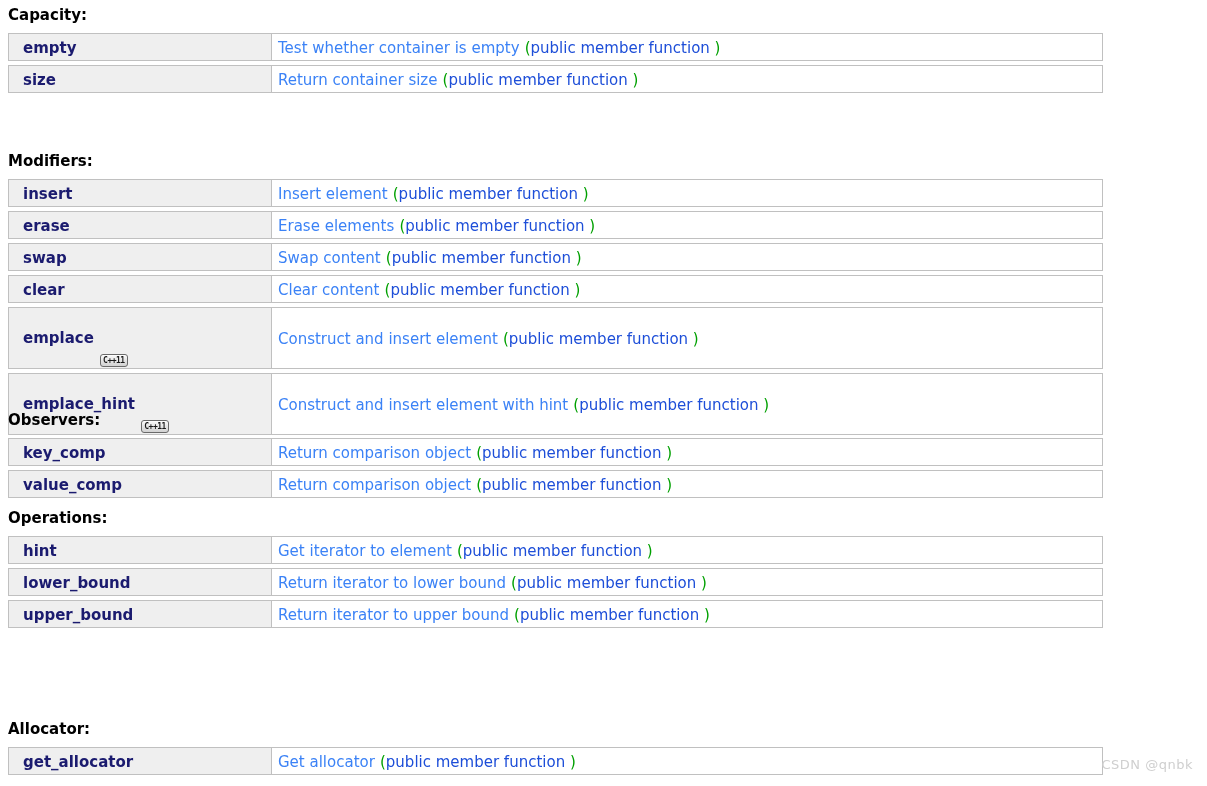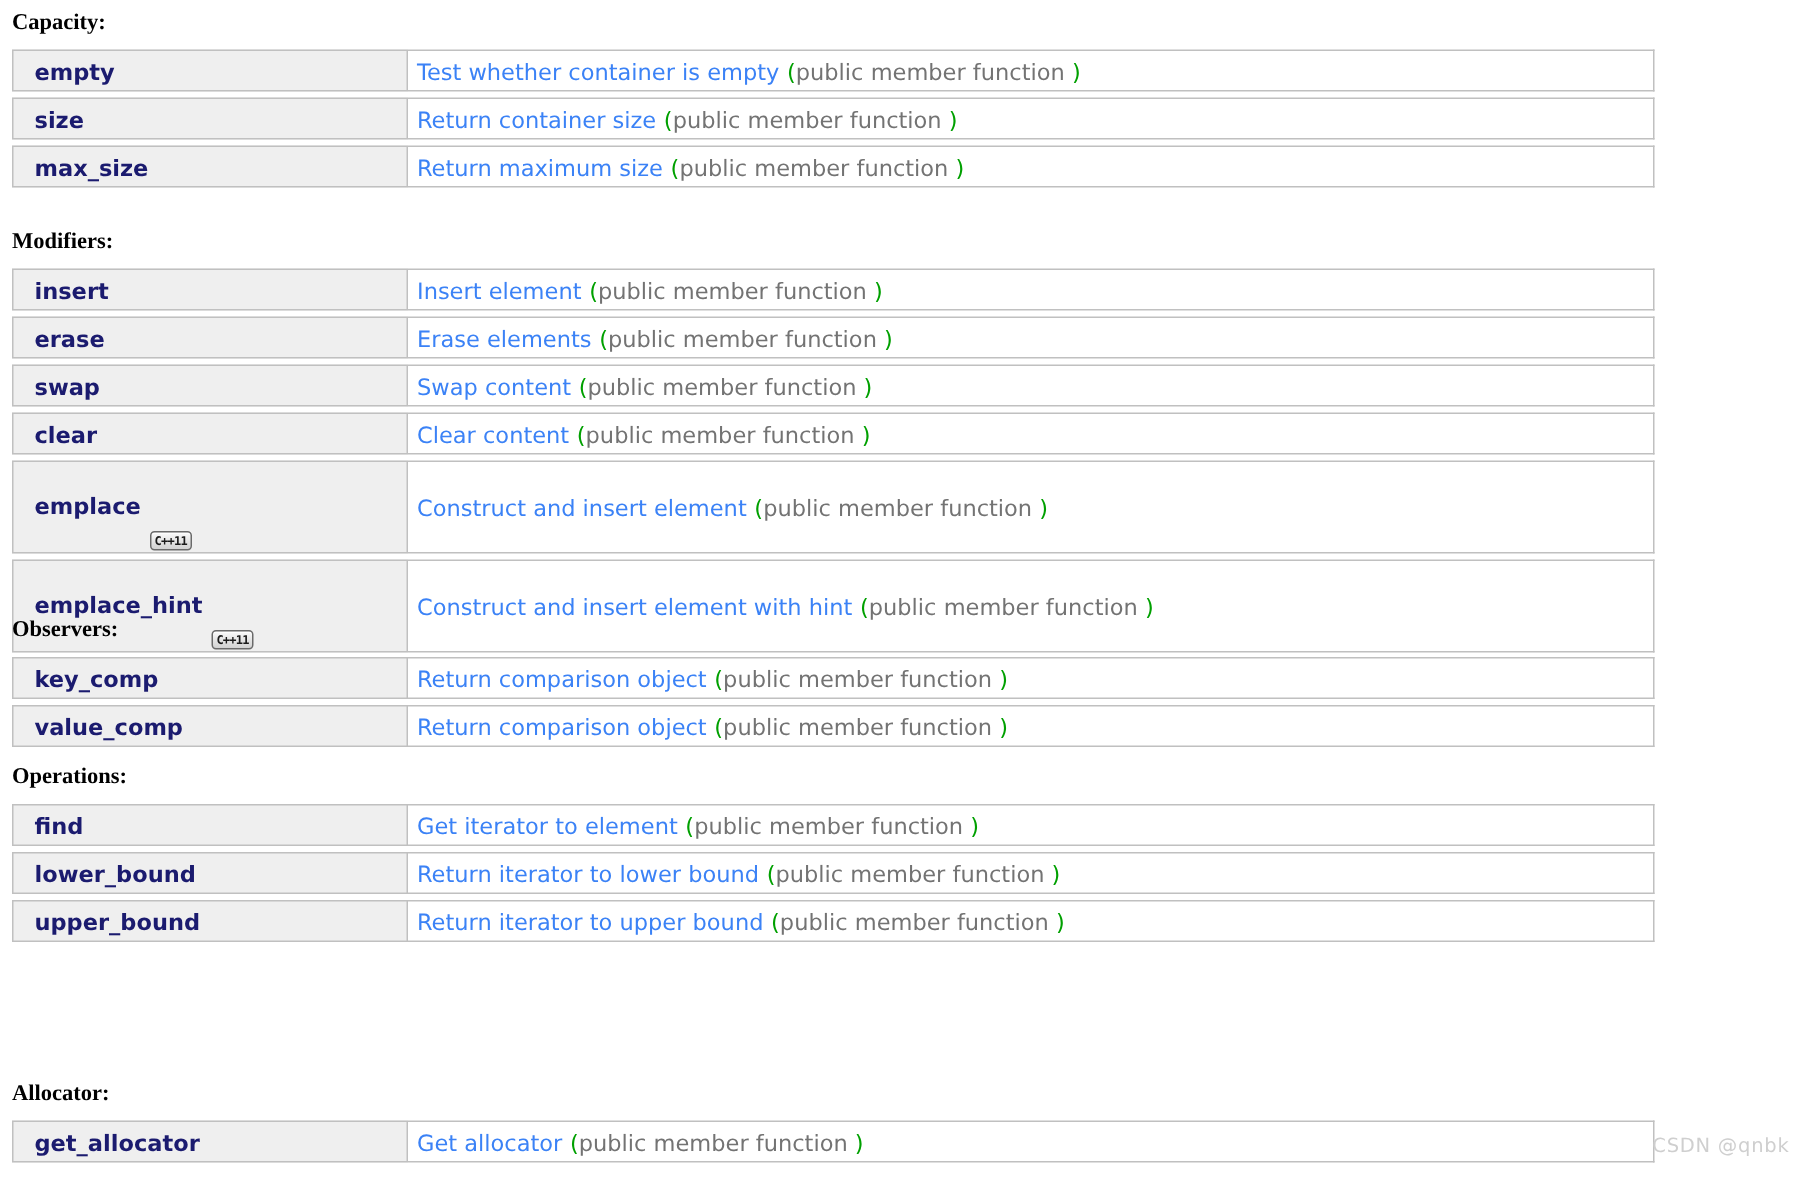--- a/index.html
+++ b/index.html
@@ -30,21 +30,20 @@
     width: 1095px;
   }
 
   .section-heading {
     font-size: 15px;
     font-weight: bold;
     color: #000000;
     line-height: 18px;
     padding-bottom: 5px;
     white-space: nowrap;
-    font-family: Liberation Serif, serif;
   }
   .section-heading .colon {
     font-weight: bold;
     color: #000000;
   }
 
   table.member-table {
     border-collapse: separate;
     border-spacing: 0 4px;
     width: 1095px;
@@ -90,21 +89,21 @@
   .desc-text {
     color: #3b82f6;
     font-size: 15px;
   }
 
   .paren {
     color: #00a000;
     font-size: 15px;
   }
   .kind {
-    color: #737373;
+    color: #1d4ed8;
     font-size: 15px;
   }
 
   .cpp-badge {
     display: inline-block;
     vertical-align: middle;
     position: relative;
     top: -1px;
     margin-left: 6px;
     height: 13px;
@@ -146,24 +145,20 @@
         <table class="member-table">
           <tbody>
             <tr>
               <td class="name-cell"><a class="member-link" href="#">empty</a></td>
               <td class="desc-cell"><span class="desc-text">Test whether container is empty</span> <span class="paren">(</span><span class="kind">public member function</span><span class="paren"> )</span></td>
             </tr>
             <tr>
               <td class="name-cell"><a class="member-link" href="#">size</a></td>
               <td class="desc-cell"><span class="desc-text">Return container size</span> <span class="paren">(</span><span class="kind">public member function</span><span class="paren"> )</span></td>
             </tr>
-            <tr>
-              <td class="name-cell"><a class="member-link" href="#">max_size</a></td>
-              <td class="desc-cell"><span class="desc-text">Return maximum size</span> <span class="paren">(</span><span class="kind">public member function</span><span class="paren"> )</span></td>
-            </tr>
           </tbody>
         </table>
       </div>
       <div class="section" style="top: 152px;">
         <div class="section-heading"><span>Modifiers</span><span class="colon">:</span></div>
         <table class="member-table">
           <tbody>
             <tr>
               <td class="name-cell"><a class="member-link" href="#">insert</a></td>
               <td class="desc-cell"><span class="desc-text">Insert element</span> <span class="paren">(</span><span class="kind">public member function</span><span class="paren"> )</span></td>
@@ -204,21 +199,21 @@
               <td class="desc-cell"><span class="desc-text">Return comparison object</span> <span class="paren">(</span><span class="kind">public member function</span><span class="paren"> )</span></td>
             </tr>
           </tbody>
         </table>
       </div>
       <div class="section" style="top: 509px;">
         <div class="section-heading"><span>Operations</span><span class="colon">:</span></div>
         <table class="member-table">
           <tbody>
             <tr>
-              <td class="name-cell"><a class="member-link" href="#">find</a></td>
+              <td class="name-cell"><a class="member-link" href="#">hint</a></td>
               <td class="desc-cell"><span class="desc-text">Get iterator to element</span> <span class="paren">(</span><span class="kind">public member function</span><span class="paren"> )</span></td>
             </tr>
             <tr>
               <td class="name-cell"><a class="member-link" href="#">lower_bound</a></td>
               <td class="desc-cell"><span class="desc-text">Return iterator to lower bound</span> <span class="paren">(</span><span class="kind">public member function</span><span class="paren"> )</span></td>
             </tr>
             <tr>
               <td class="name-cell"><a class="member-link" href="#">upper_bound</a></td>
               <td class="desc-cell"><span class="desc-text">Return iterator to upper bound</span> <span class="paren">(</span><span class="kind">public member function</span><span class="paren"> )</span></td>
             </tr>

